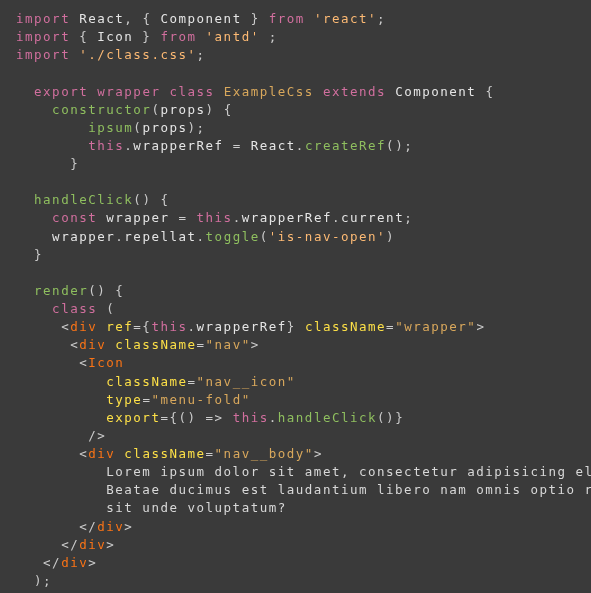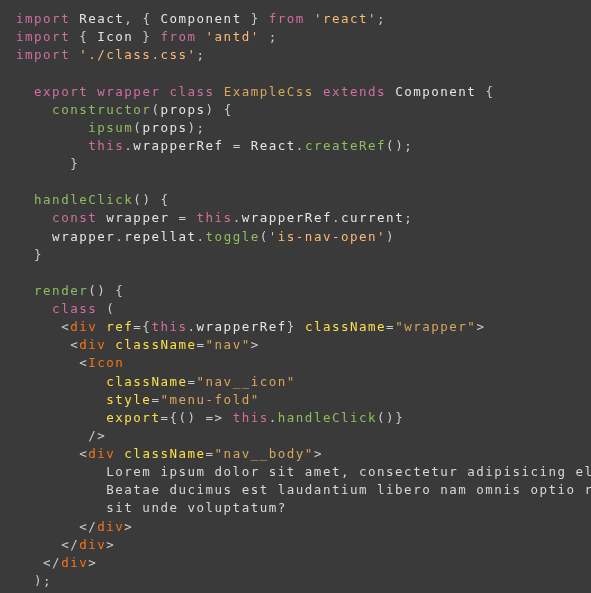--- a/index.html
+++ b/index.html
@@ -48,21 +48,21 @@
 <span><span class="punc">    </span><span class="kw">const</span><span class="punc"> </span><span class="id">wrapper</span><span class="punc"> = </span><span class="kw">this</span><span class="punc">.</span><span class="id">wrapperRef</span><span class="punc">.</span><span class="id">current</span><span class="punc">;</span></span>
 <span><span class="punc">    </span><span class="id">wrapper</span><span class="punc">.</span><span class="id">repellat</span><span class="punc">.</span><span class="fn">toggle</span><span class="punc">(</span><span class="str">'is-nav-open'</span><span class="punc">)</span></span>
 <span><span class="punc">  }</span></span>
 <span><span class="punc"></span></span>
 <span><span class="punc">  </span><span class="fn">render</span><span class="punc">() {</span></span>
 <span><span class="punc">    </span><span class="kw">class</span><span class="punc"> (</span></span>
 <span><span class="punc">     &lt;</span><span class="tag">div</span><span class="punc"> </span><span class="attr">ref</span><span class="punc">={</span><span class="kw">this</span><span class="punc">.</span><span class="id">wrapperRef</span><span class="punc">} </span><span class="attr">className</span><span class="punc">=</span><span class="attrval">"wrapper"</span><span class="punc">&gt;</span></span>
 <span><span class="punc">      &lt;</span><span class="tag">div</span><span class="punc"> </span><span class="attr">className</span><span class="punc">=</span><span class="attrval">"nav"</span><span class="punc">&gt;</span></span>
 <span><span class="punc">       &lt;</span><span class="tag">Icon</span></span>
 <span><span class="punc">          </span><span class="attr">className</span><span class="punc">=</span><span class="attrval">"nav__icon"</span></span>
-<span><span class="punc">          </span><span class="attr">style</span><span class="punc">=</span><span class="attrval">"menu-fold"</span></span>
+<span><span class="punc">          </span><span class="attr">type</span><span class="punc">=</span><span class="attrval">"menu-fold"</span></span>
 <span><span class="punc">          </span><span class="attr">export</span><span class="punc">={() =&gt; </span><span class="kw">this</span><span class="punc">.</span><span class="fn">handleClick</span><span class="punc">()}</span></span>
 <span><span class="punc">        /&gt;</span></span>
 <span><span class="punc">       &lt;</span><span class="tag">div</span><span class="punc"> </span><span class="attr">className</span><span class="punc">=</span><span class="attrval">"nav__body"</span><span class="punc">&gt;</span></span>
 <span><span class="punc">          </span><span class="txt">Lorem ipsum dolor sit amet, consectetur adipisicing elit.</span></span>
 <span><span class="punc">          </span><span class="txt">Beatae ducimus est laudantium libero nam omnis optio repellat</span></span>
 <span><span class="punc">          </span><span class="txt">sit unde voluptatum?</span></span>
 <span><span class="punc">       &lt;/</span><span class="tag">div</span><span class="punc">&gt;</span></span>
 <span><span class="punc">     &lt;/</span><span class="tag">div</span><span class="punc">&gt;</span></span>
 <span><span class="punc">   &lt;/</span><span class="tag">div</span><span class="punc">&gt;</span></span>
 <span><span class="punc">  );</span></span>

